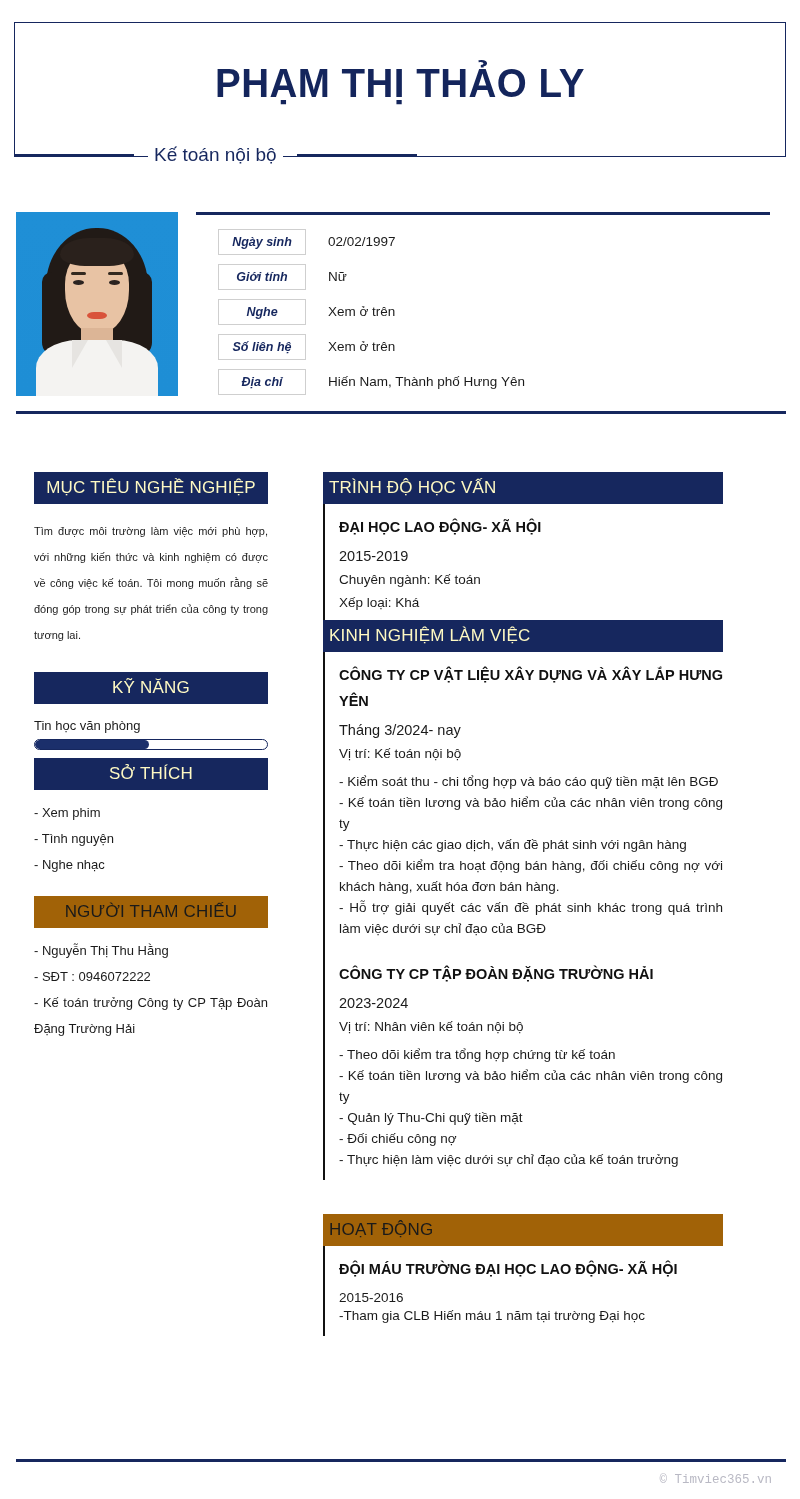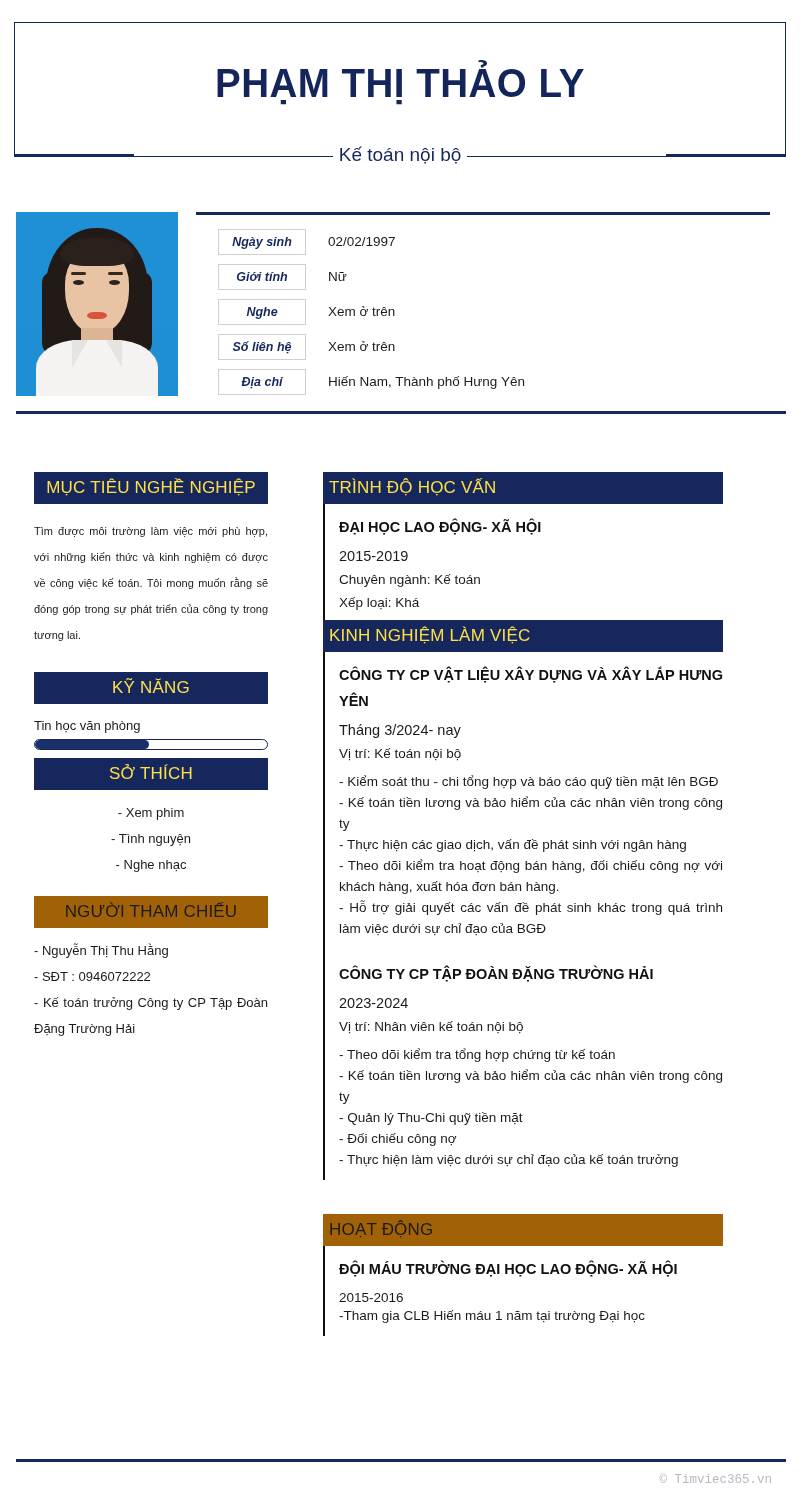--- a/index.html
+++ b/index.html
@@ -45,21 +45,21 @@
     transform: scaleX(0.94);
     transform-origin: center;
   }
   .subtitle-wrap {
     position: absolute;
     left: 14px;
     top: 144px;
     width: 772px;
     display: flex;
     align-items: center;
-    justify-content: space-between;
+    justify-content: flex-start;
     gap: 14px;
   }
   .subtitle-rule {
     width: 120px;
     height: 2px;
     background: #16275e;
   }
   .subtitle {
     font-size: 19px;
     color: #16275e;
@@ -224,21 +224,21 @@
 
   
   .sec-head {
     height: 32px;
     display: flex;
     align-items: center;
     box-sizing: border-box;
   }
   .sec-head.navy {
     background: #16275e;
-    color: #fde047;
+    color: #fef9c3;
     align-items: center;
   }
   .sec-head.gray {
     background: #a16207;
     color: #1a1a1a;
   }
   .sec-head.center { justify-content: center; }
   .sec-head.left { padding-left: 6px; }
   .sec-head .sec-title {
     font-size: 17px;
@@ -274,21 +274,20 @@
     position: absolute;
     left: 0; top: 0; bottom: 0;
     background: #1b2f6b;
     border-radius: 6px;
   }
   .list-block { margin-top: 10px; }
   .list-item {
     font-size: 13px;
     line-height: 26px;
     color: #1b1b1b;
-    text-align: center;
   }
   .ref-item {
     font-size: 13px;
     line-height: 26px;
     color: #1b1b1b;
     text-align: justify;
   }
   .mt-24 { margin-top: 8px; }
   .mt-18 { margin-top: 18px; }
 

